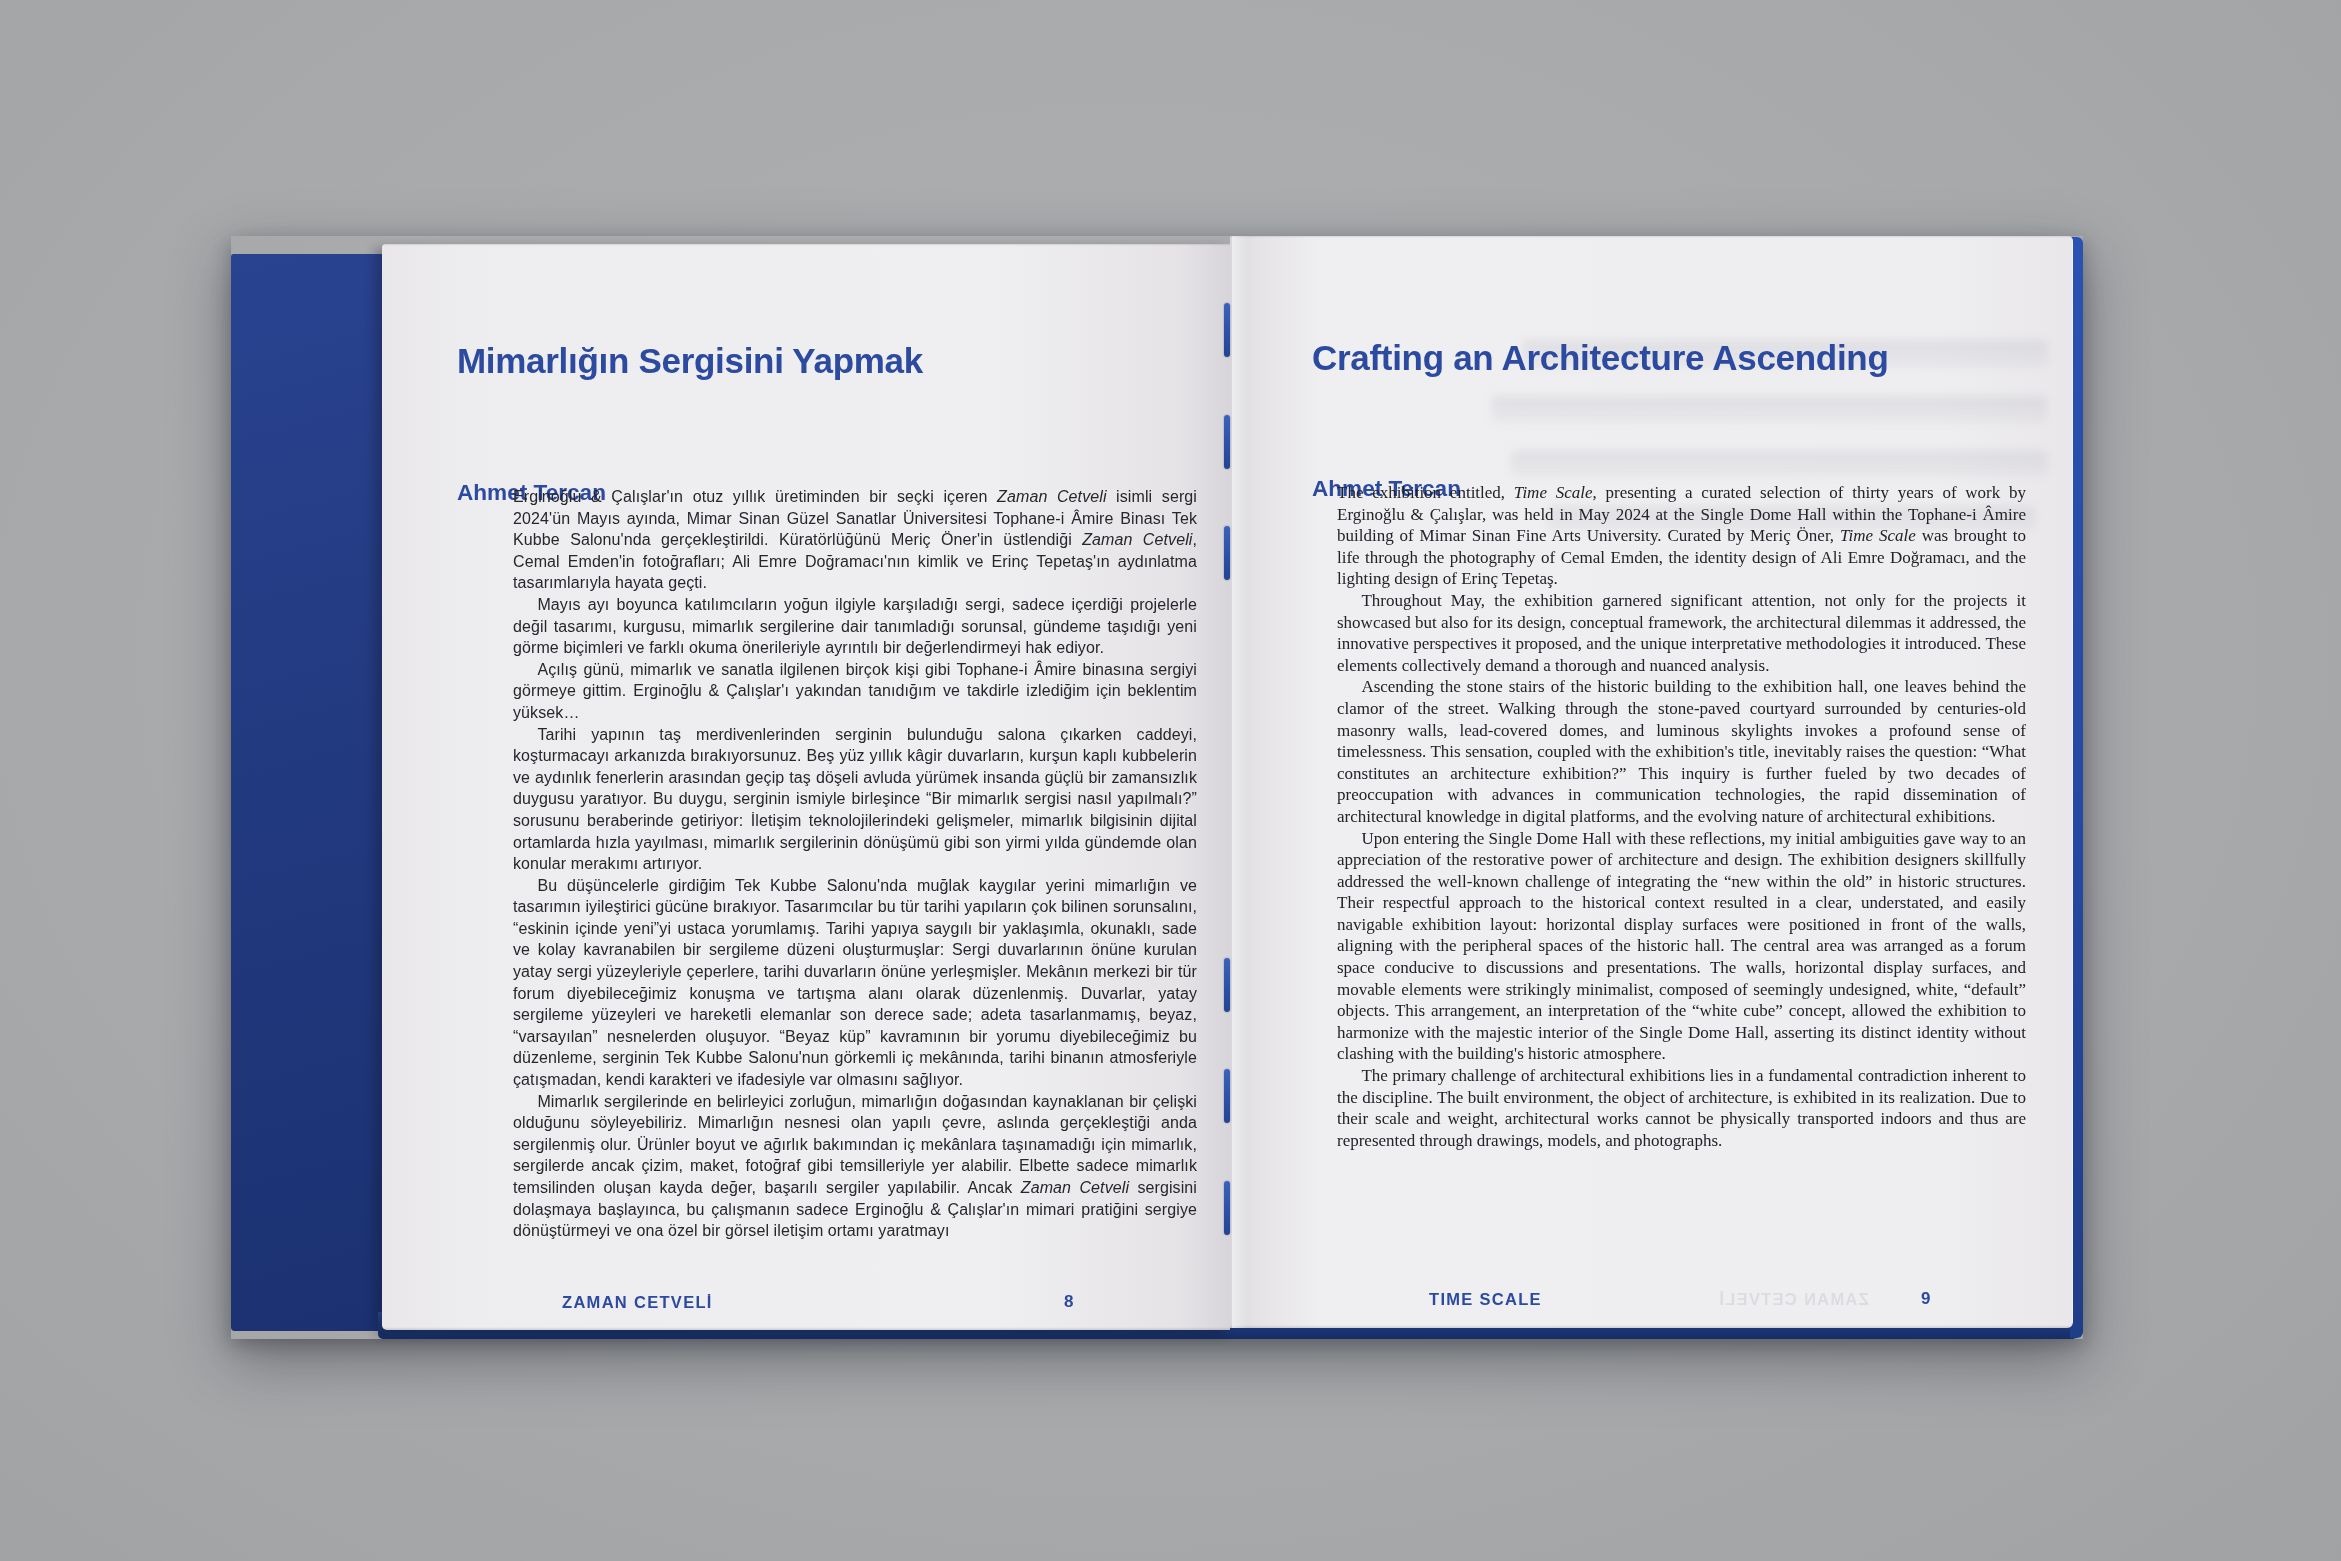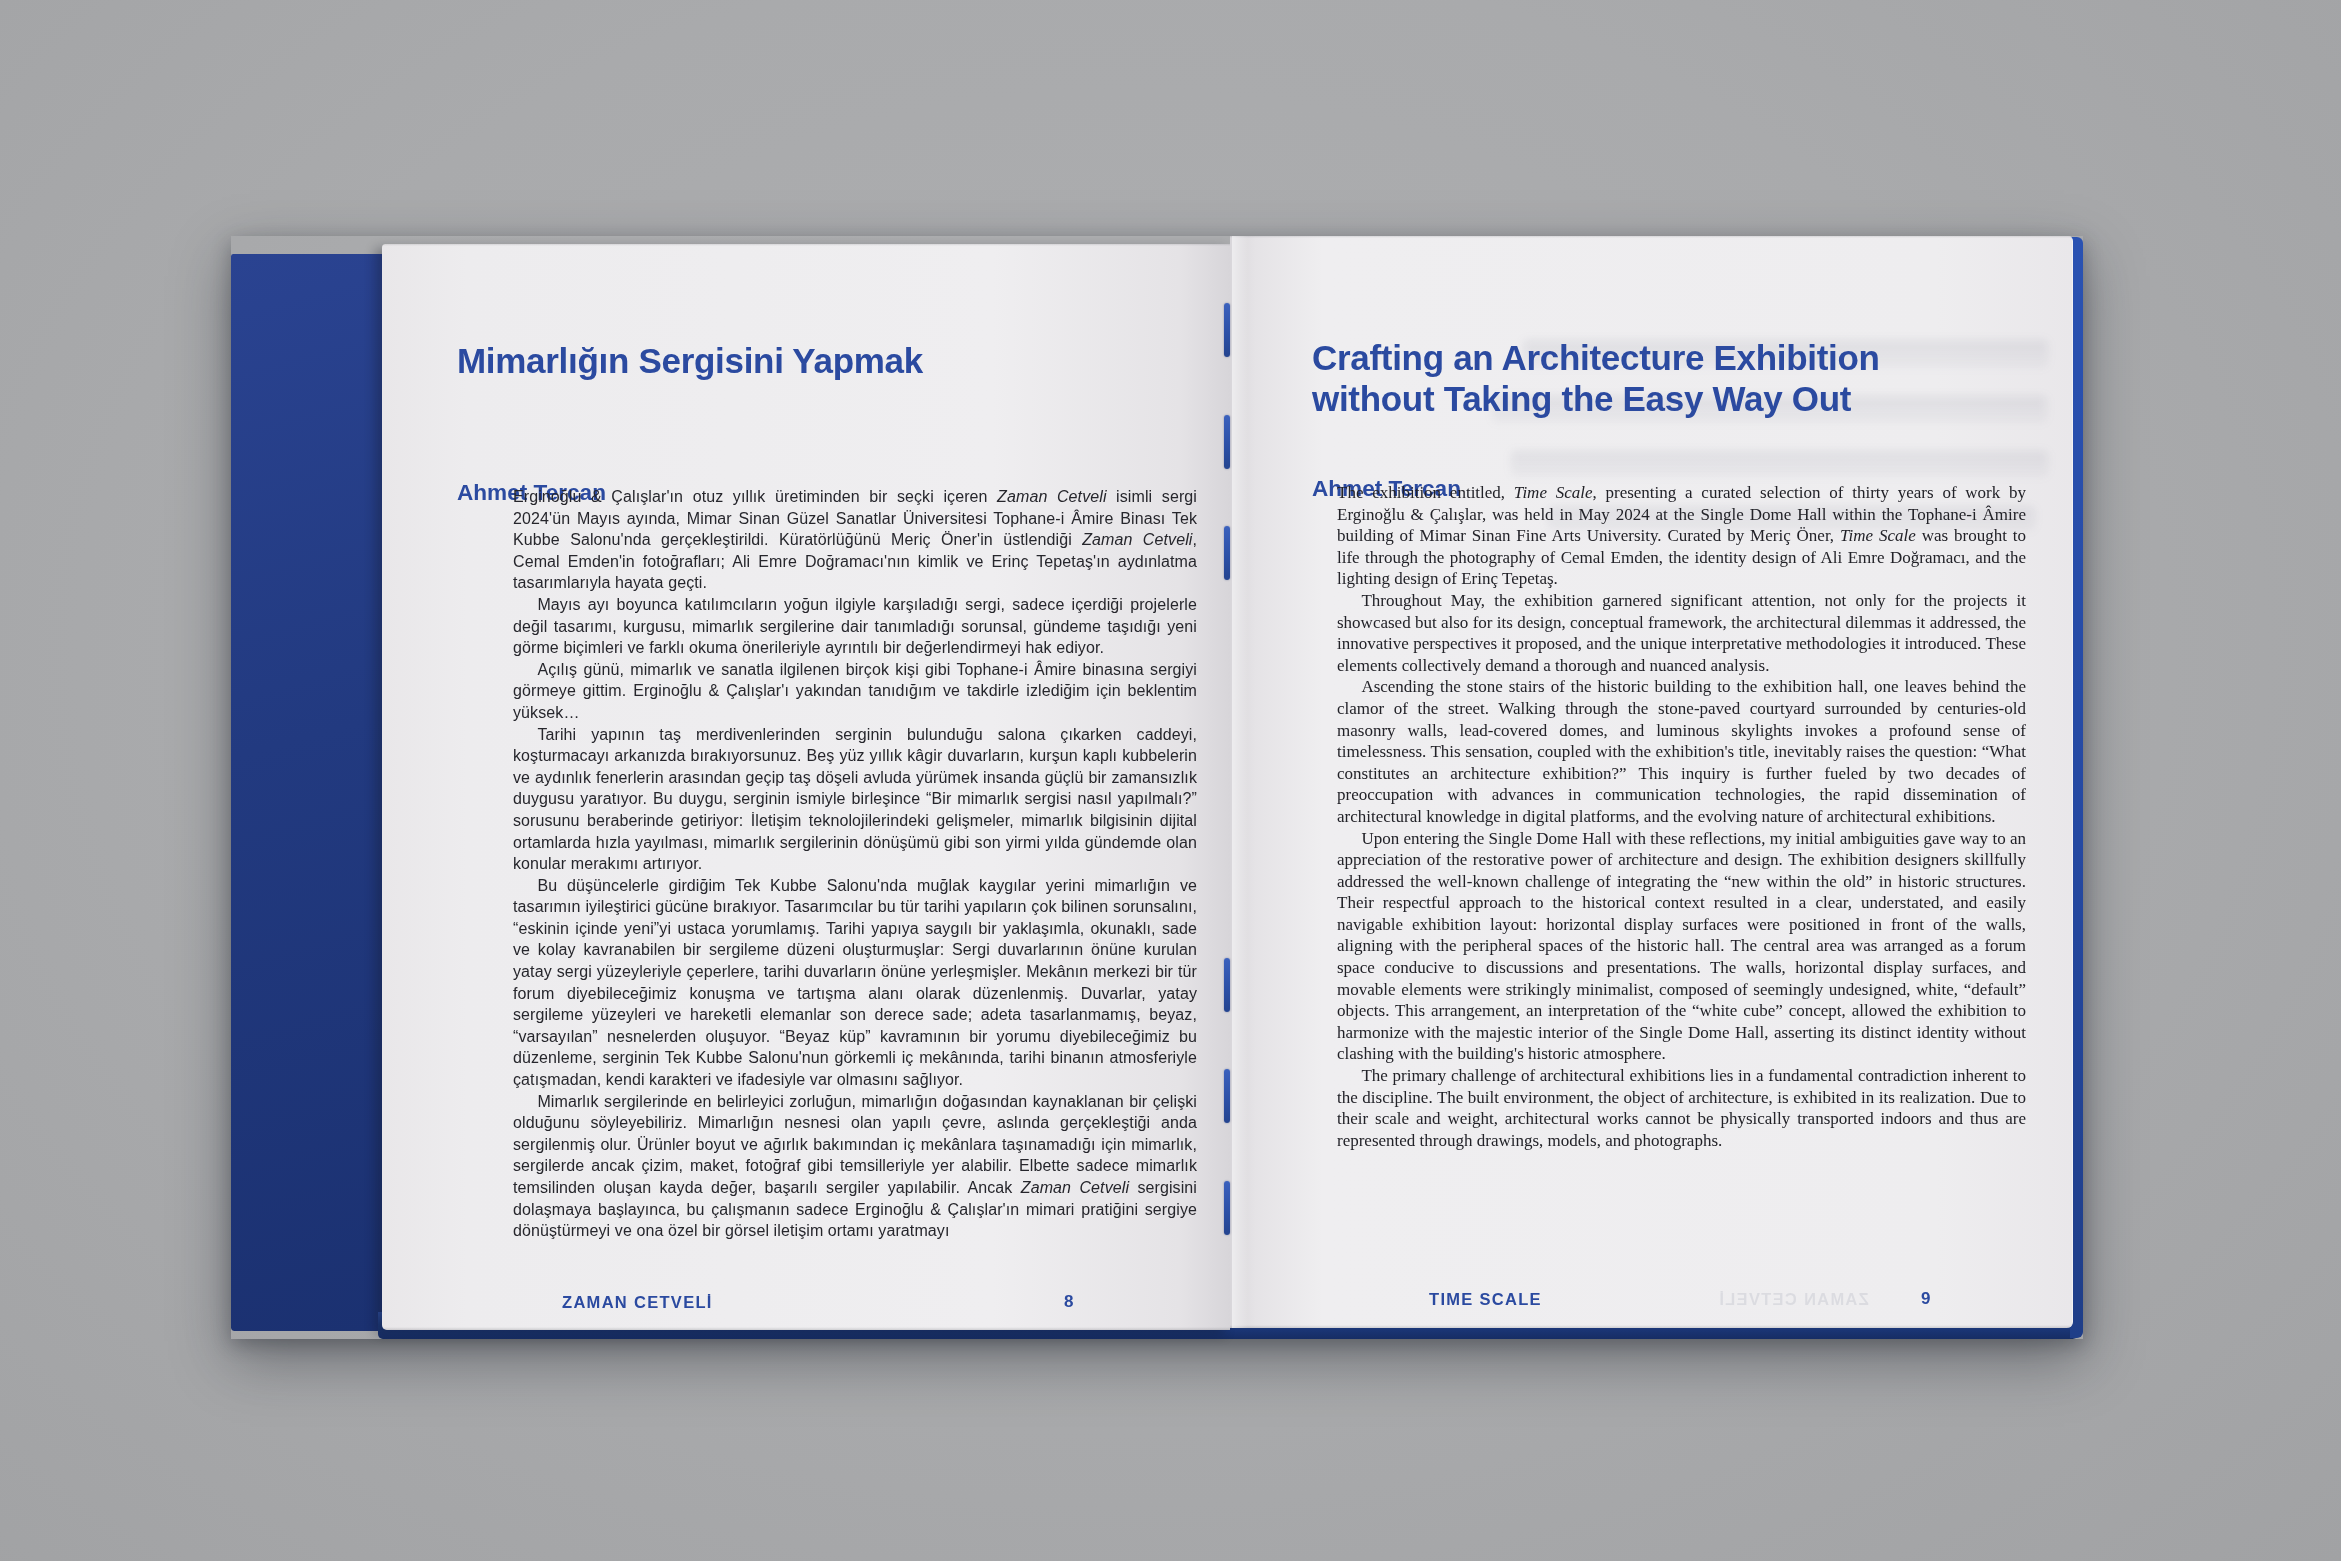--- a/index.html
+++ b/index.html
@@ -88,22 +88,21 @@
   </div>
 
   <div class="page page-right">
 
     <div class="smudge" style="left:293px;top:104px;width:525px;height:28px;"></div>
     <div class="smudge" style="left:262px;top:160px;width:555px;height:27px;"></div>
     <div class="smudge" style="left:281px;top:215px;width:537px;height:25.6px;"></div>
     <div class="smudge" style="left:317px;top:271px;width:488px;height:24.4px;"></div>
 
     <div class="title" style="left:82px;top:101px;">
-      <span style="display:block">Crafting an Architecture Exhibition</span>
-      <span style="display:block">without Taking the Easy Way Out</span>
+      <span style="display:block">Crafting an Architecture Ascending</span>
     </div>
     <div class="author" style="left:82px;top:197px;">Ahmet Tercan</div>
 
     <div class="body-text body-right">
       <p>The exhibition entitled, <i>Time Scale</i>, presenting a curated selection of thirty years of work by Erginoğlu &amp; Çalışlar, was held in May 2024 at the Single Dome Hall within the Tophane-i Âmire building of Mimar Sinan Fine Arts University. Curated by Meriç Öner, <i>Time Scale</i> was brought to life through the photography of Cemal Emden, the identity design of Ali Emre Doğramacı, and the lighting design of Erinç Tepetaş.</p>
       <p>Throughout May, the exhibition garnered significant attention, not only for the projects it showcased but also for its design, conceptual framework, the architectural dilemmas it addressed, the innovative perspectives it proposed, and the unique interpretative methodologies it introduced. These elements collectively demand a thorough and nuanced analysis.</p>
       <p>Ascending the stone stairs of the historic building to the exhibition hall, one leaves behind the clamor of the street. Walking through the stone-paved courtyard surrounded by centuries-old masonry walls, lead-covered domes, and luminous skylights invokes a profound sense of timelessness. This sensation, coupled with the exhibition's title, inevitably raises the question: “What constitutes an architecture exhibition?” This inquiry is further fueled by two decades of preoccupation with advances in communication technologies, the rapid dissemination of architectural knowledge in digital platforms, and the evolving nature of architectural exhibitions.</p>
       <p>Upon entering the Single Dome Hall with these reflections, my initial ambiguities gave way to an appreciation of the restorative power of architecture and design. The exhibition designers skillfully addressed the well-known challenge of integrating the “new within the old” in historic structures. Their respectful approach to the historical context resulted in a clear, understated, and easily navigable exhibition layout: horizontal display surfaces were positioned in front of the walls, aligning with the peripheral spaces of the historic hall. The central area was arranged as a forum space conducive to discussions and presentations. The walls, horizontal display surfaces, and movable elements were strikingly minimalist, composed of seemingly undesigned, white, “default” objects. This arrangement, an interpretation of the “white cube” concept, allowed the exhibition to harmonize with the majestic interior of the Single Dome Hall, asserting its distinct identity without clashing with the building's historic atmosphere.</p>
       <p>The primary challenge of architectural exhibitions lies in a fundamental contradiction inherent to the discipline. The built environment, the object of architecture, is exhibited in its realization. Due to their scale and weight, architectural works cannot be physically transported indoors and thus are represented through drawings, models, and photographs.</p>
     </div>

